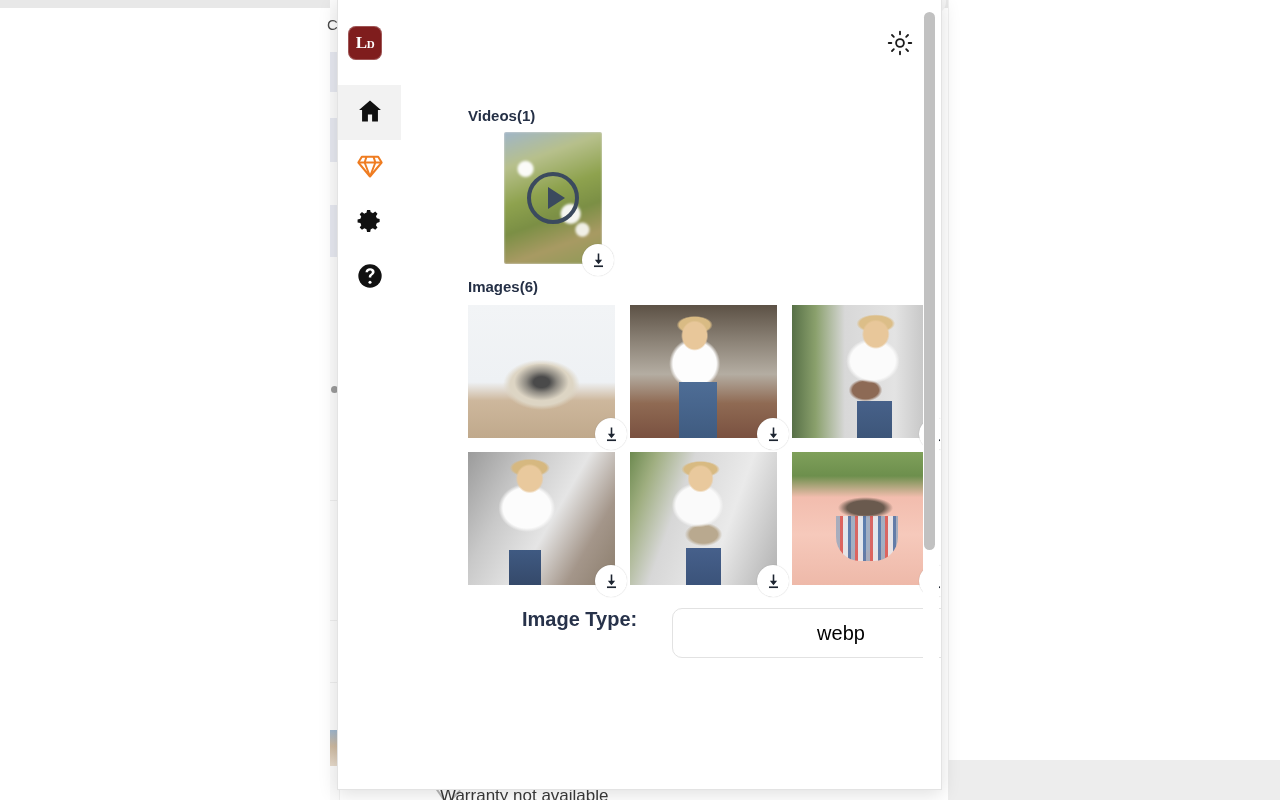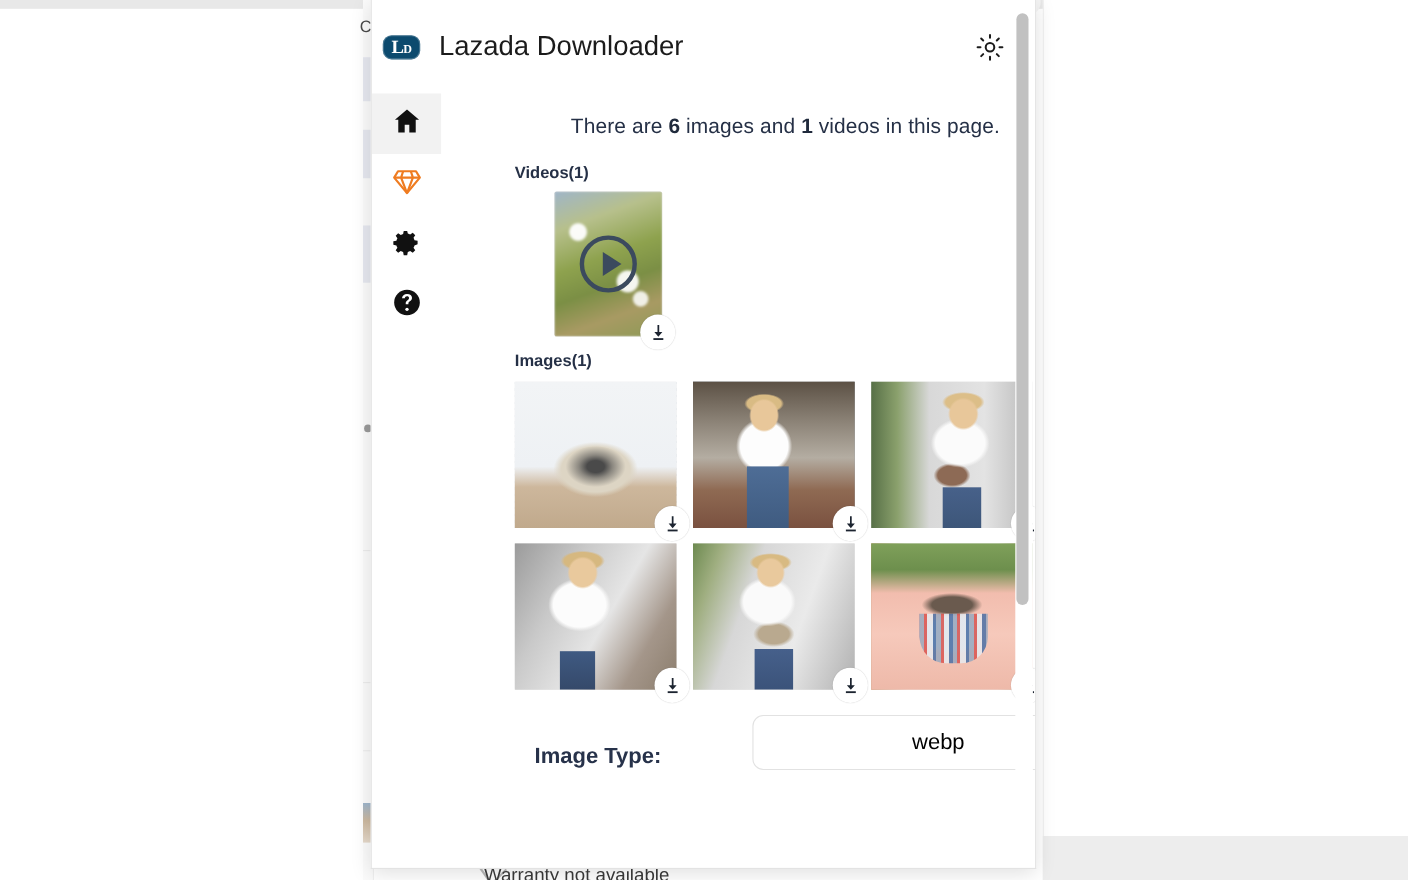--- a/index.html
+++ b/index.html
@@ -91,22 +91,22 @@
     overflow: hidden;
   }
 
   
   .titlebar {
     height: 85px;
     display: flex; align-items: center;
     padding: 0 24px 0 10px;
   }
   .logo {
-    width: 34px; height: 22px; border-radius: 8px;
-    background: #0c4a6e;
+    width: 34px; height: 34px; border-radius: 8px;
+    background: #7f1d1d;
     display: flex; align-items: center; justify-content: center;
     flex: 0 0 auto;
     box-shadow: inset 0 0 0 1px rgba(255,255,255,.25);
   }
   .logo-text {
     color: #ffffff; font-weight: bold; font-size: 17px;
     letter-spacing: -.5px; line-height: 1;
     font-family: "Liberation Serif", serif;
   }
   .logo-text sub { font-size: 11px; vertical-align: baseline; }
@@ -291,23 +291,22 @@
     width: 495px; height: 52px;
     background: #5d9cf5;
     border: none; border-radius: 9px;
     color: #ffffff; font-size: 21px;
     font-family: "Liberation Sans", sans-serif;
     cursor: pointer;
   }
 
   
   .form-row {
-    display: flex; align-items: flex-end;
-    margin: 23px 0 0 80px;
-    gap: 48px;
+    display: flex; align-items: flex-start;
+    margin: 23px 0 0 116px;
   }
   .form-label {
     font-size: 20px; font-weight: bold; color: #27324a;
     width: 150px;
   }
   .select-wrap {
     position: relative;
     width: 338px; height: 50px;
   }
   .select-box {
@@ -355,21 +354,20 @@
   <div class="bg-check"></div>
   <div class="bg-bottom-line">Warranty not available</div>
 </div>
 
 <div id="popup">
 
   <div class="titlebar">
     <div class="logo">
       <span class="logo-text"><span>L</span><sub>D</sub></span>
     </div>
-    <div class="app-title">Lazada Downloader</div>
     <div class="theme-toggle">
       <svg width="26" height="26" viewBox="0 0 24 24" fill="none" stroke="#1b1b1b" stroke-width="1.7" stroke-linecap="round">
         <circle cx="12" cy="12" r="3.6"></circle>
         <line x1="12" y1="1.6" x2="12" y2="4"></line>
         <line x1="12" y1="20" x2="12" y2="22.4"></line>
         <line x1="1.6" y1="12" x2="4" y2="12"></line>
         <line x1="20" y1="12" x2="22.4" y2="12"></line>
         <line x1="4.6" y1="4.6" x2="6.3" y2="6.3"></line>
         <line x1="17.7" y1="17.7" x2="19.4" y2="19.4"></line>
         <line x1="4.6" y1="19.4" x2="6.3" y2="17.7"></line>
@@ -415,42 +413,39 @@
             <path d="M12 5.4c-2.2 0-3.7 1.3-3.9 3.3h2.2c.1-.9.7-1.5 1.7-1.5.9 0 1.6.5 1.6 1.3 0 .7-.4 1.1-1.2 1.7-1 .7-1.5 1.3-1.4 2.6v.5h2.1v-.4c0-.8.3-1.2 1.2-1.8 1.1-.8 1.6-1.6 1.6-2.8 0-1.8-1.5-2.9-3.9-2.9z" fill="#ffffff"></path>
             <circle cx="12" cy="17.3" r="1.3" fill="#ffffff"></circle>
           </svg>
         </span>
       </div>
 
     </div>
 
     <div class="content">
 
-      <div class="summary">
-        <span>There are </span><b>6</b><span> images and </span><b>1</b><span> videos in this page.</span>
-      </div>
 
       <div class="section-title">Videos(1)</div>
 
       <div class="video-row">
         <div class="tile">
           <div class="tile-inner">
             <div class="thumb t-video"></div>
           </div>
           <div class="play-overlay"></div>
           <div class="dl-badge">
             <svg width="19" height="19" viewBox="0 0 24 24" fill="#1c2430">
               <path d="M11 3h2v8.2h3.6L12 16.6 7.4 11.2H11z"></path>
               <rect x="6.3" y="18.2" width="11.4" height="2.1"></rect>
             </svg>
           </div>
         </div>
       </div>
 
-      <div class="section-title images">Images(1)</div>
+      <div class="section-title images">Images(6)</div>
 
       <div class="img-grid">
 
         <div class="img-tile">
           <div class="thumb t-bag1"></div>
           <div class="dl-badge">
             <svg width="19" height="19" viewBox="0 0 24 24" fill="#1c2430">
                 <path d="M11 3h2v8.2h3.6L12 16.6 7.4 11.2H11z"></path>
                 <rect x="6.3" y="18.2" width="11.4" height="2.1"></rect>
               </svg>

